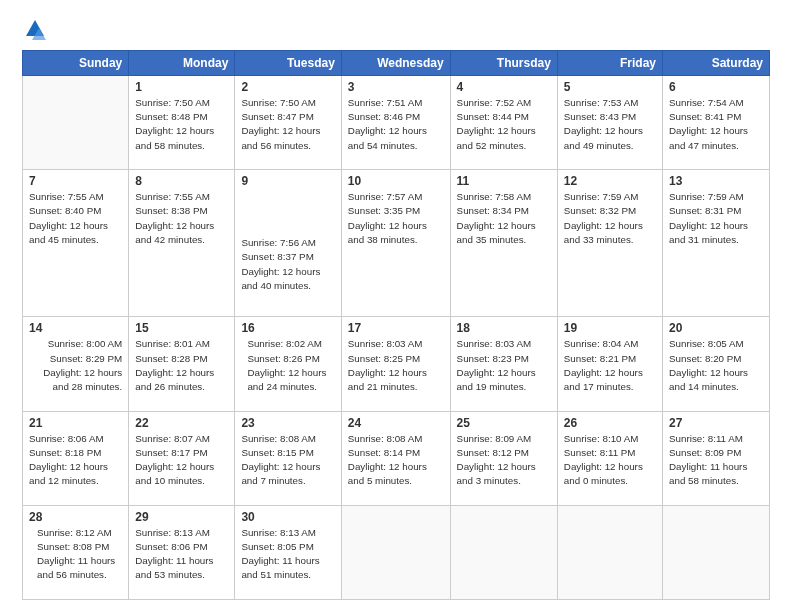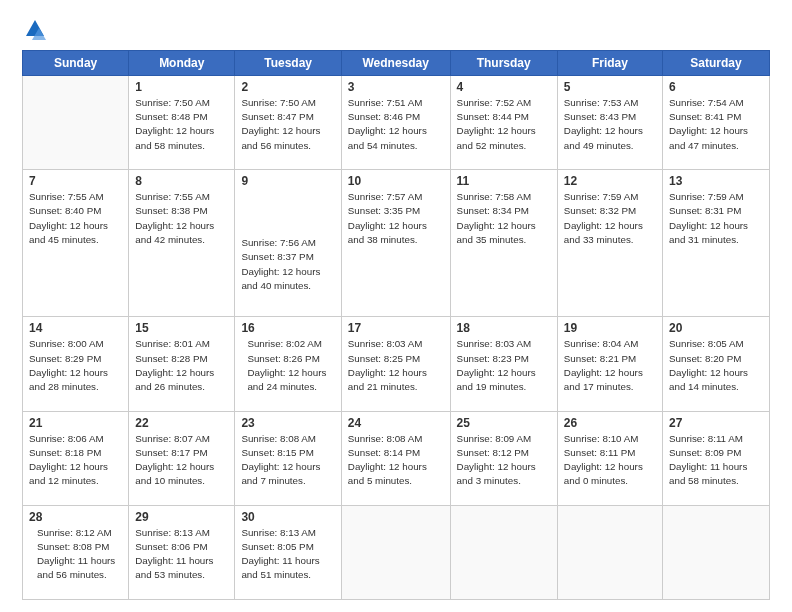--- a/index.html
+++ b/index.html
@@ -62,21 +62,21 @@
     .calendar-table {
       width: 100%;
       border-collapse: collapse;
       flex: 1;
       font-size: 10.5px;
     }
     .calendar-table thead tr th {
       background: #3a6cbf;
       color: #fff;
       padding: 5px 6px;
-      text-align: center;
+      text-align: right;
       font-size: 12px;
       font-weight: bold;
       border: 1px solid #2a5aaa;
     }
     .calendar-table tbody tr td {
       border: 1px solid #ccc;
       vertical-align: top;
       padding: 4px 6px;
       color: #333;
       height: 78px;
@@ -224,21 +224,21 @@
             <span class="day-num">13</span>
             <div class="day-info" style="white-space: pre-line;">Sunrise: 7:59 AM
 Sunset: 8:31 PM
 Daylight: 12 hours
 and 31 minutes.</div>
           </td>
         </tr>
         <tr>
           <td>
             <span class="day-num">14</span>
-            <div class="day-info" style="white-space: pre-line;">Sunrise: 8:00 AM
+            <div class="day-info" style="white-space: pre-line; text-align: right;">Sunrise: 8:00 AM
 Sunset: 8:29 PM
 Daylight: 12 hours
 and 28 minutes.</div>
           </td>
           <td>
             <span class="day-num">15</span>
             <div class="day-info" style="white-space: pre-line;">Sunrise: 8:01 AM
 Sunset: 8:28 PM
 Daylight: 12 hours
 and 26 minutes.</div>

